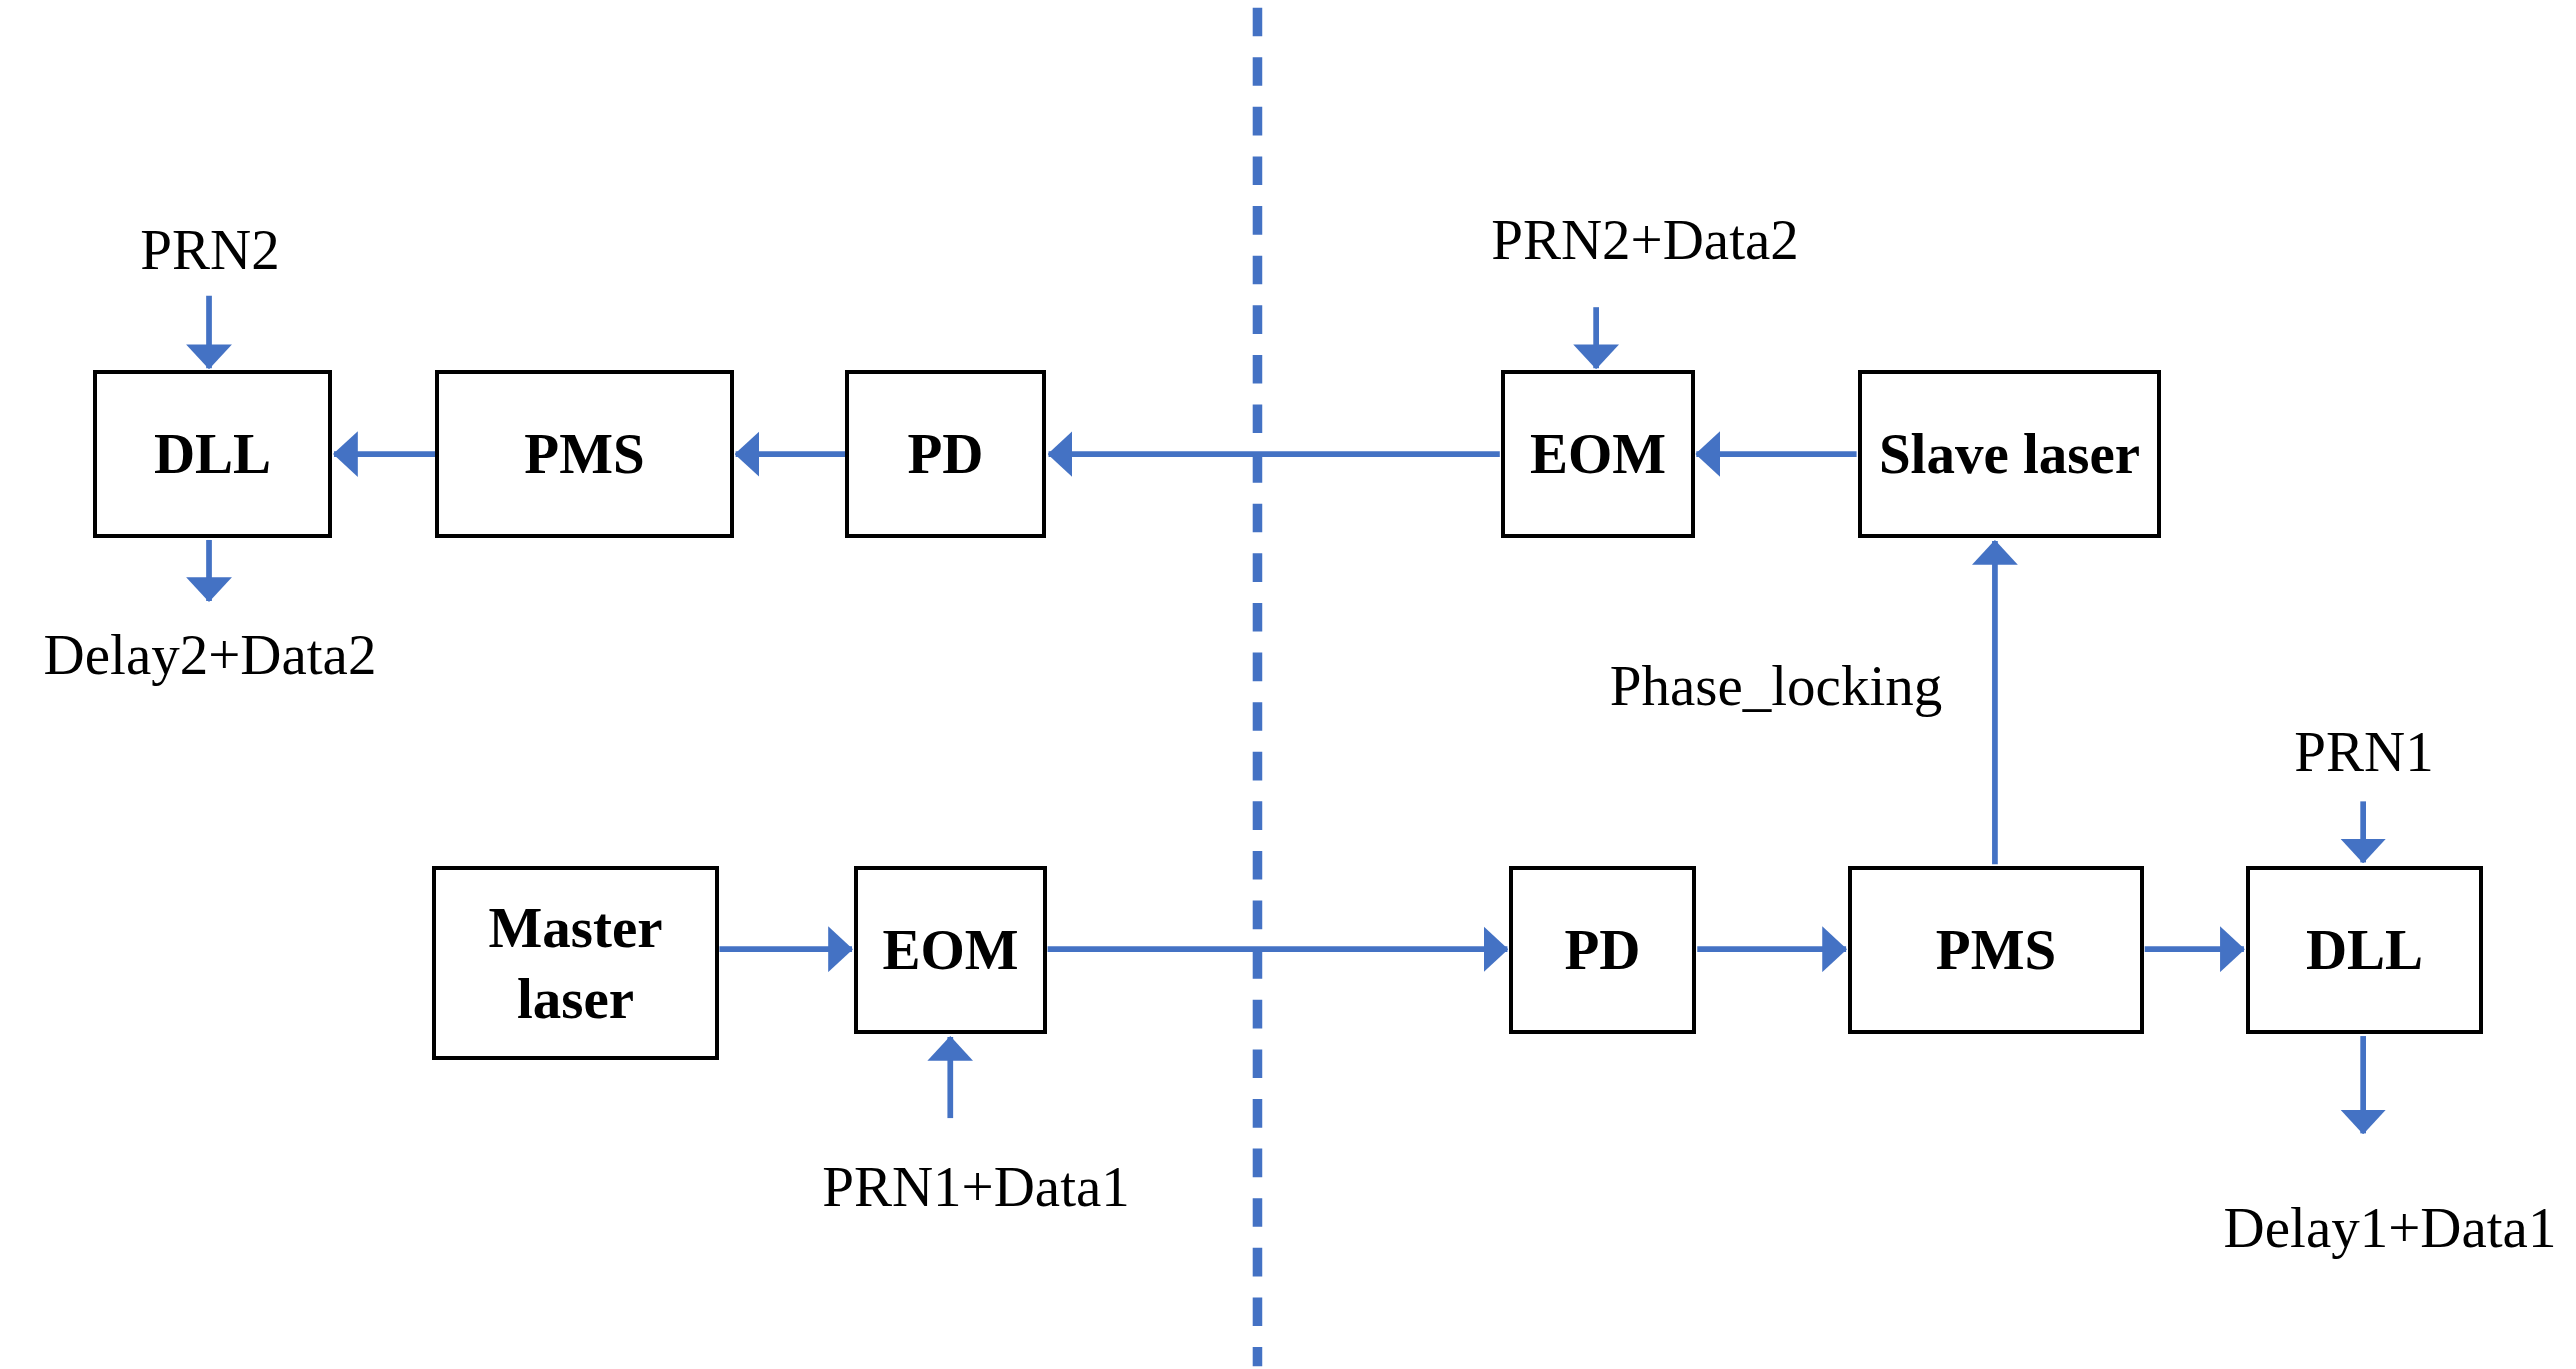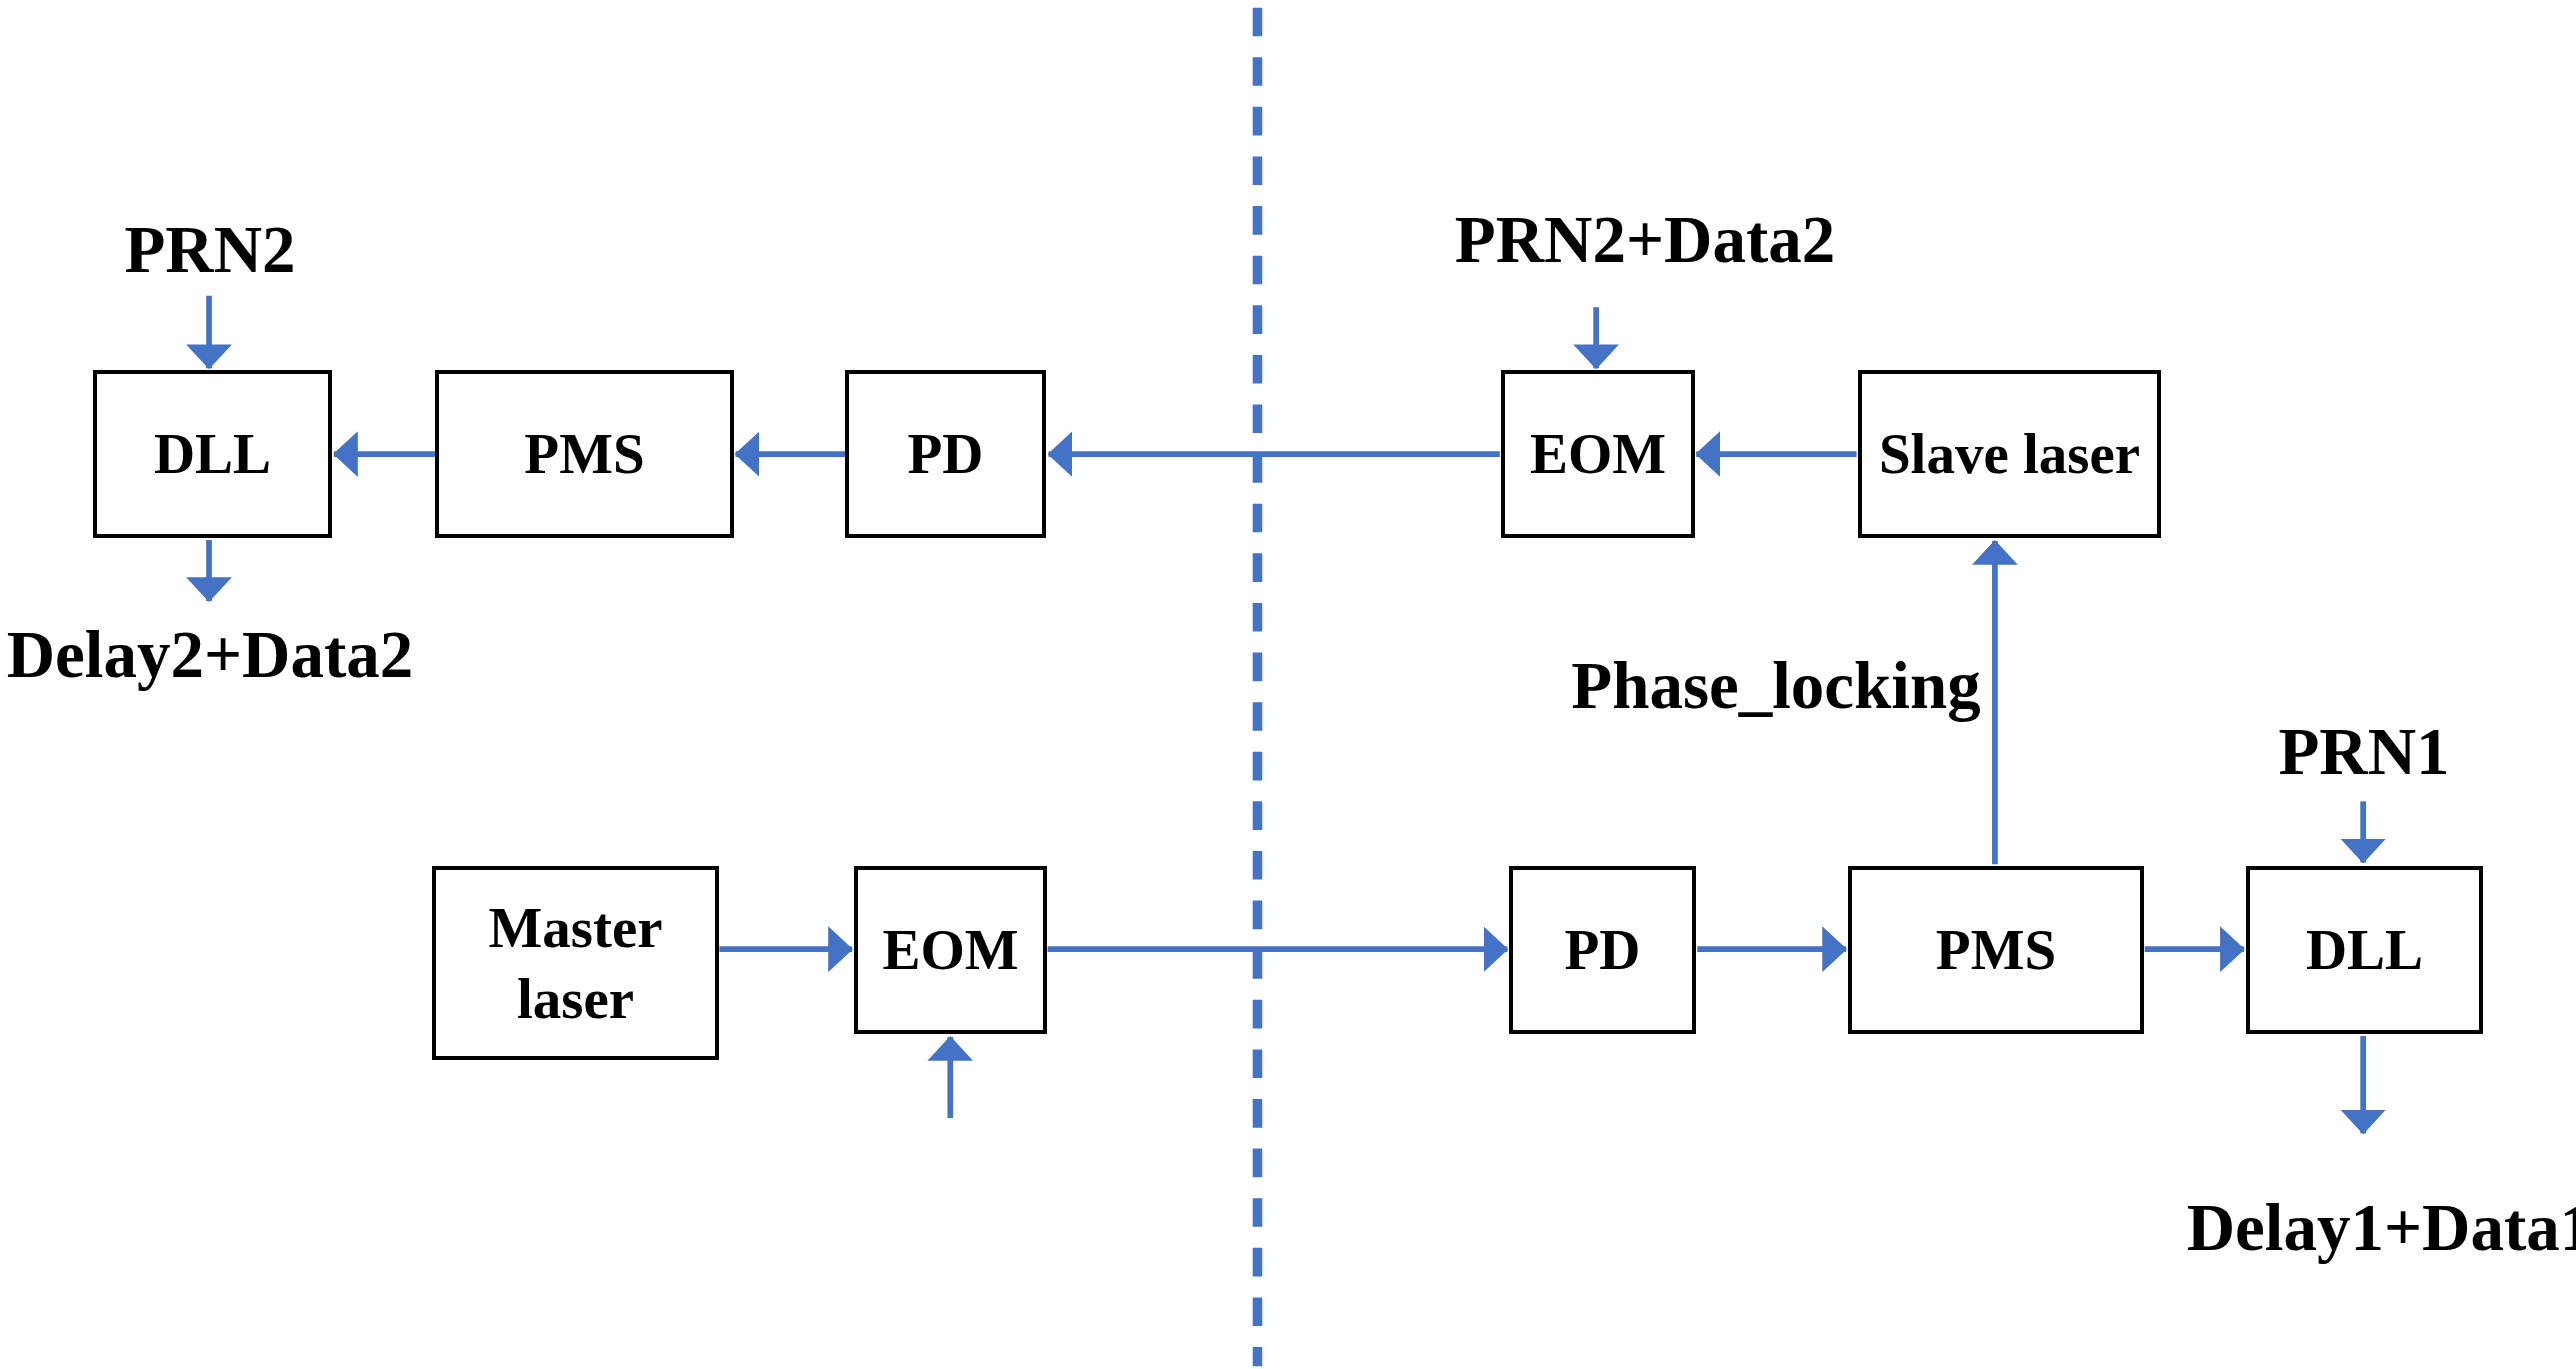--- a/index.html
+++ b/index.html
@@ -26,21 +26,21 @@
     box-sizing:border-box;
     border:4.8px solid var(--line);
     background:var(--background);
     display:flex;align-items:center;justify-content:center;
     text-align:center;
     font-weight:bold;font-size:57px;line-height:1.25;
   }
   .lbl{
     position:absolute;
     transform:translate(-50%,-50%);
-    font-weight:bold;font-size:67px;
+    font-weight:normal;font-size:57px;
     white-space:nowrap;
   }
   
   .box-dll-top    {left:93px;  top:370px; width:239px; height:168px;}
   .box-pms-top    {left:435px; top:370px; width:299px; height:168px;}
   .box-pd-top     {left:845px; top:370px; width:201px; height:168px;}
   .box-eom-top    {left:1501px;top:370px; width:194px; height:168px;}
   .box-slave-laser{left:1858px;top:370px; width:303px; height:168px;}
   
   .box-master-laser{left:432px; top:866px; width:287px; height:194px;}
@@ -119,17 +119,18 @@
     <span>PMS</span>
   </div>
   <div class="box box-dll-bottom">
     <span>DLL</span>
   </div>
 
   <div class="lbl lbl-prn2">PRN2</div>
   <div class="lbl lbl-delay2">Delay2+Data2</div>
   <div class="lbl lbl-prn2-data2">PRN2+Data2</div>
   <div class="lbl lbl-phase">Phase_locking</div>
+  <div class="lbl lbl-prn1-data1">PRN1+Data1</div>
   <div class="lbl lbl-prn1">PRN1</div>
   <div class="lbl lbl-delay1">Delay1+Data1</div>
 
 </div>
 
 
 </body></html>

